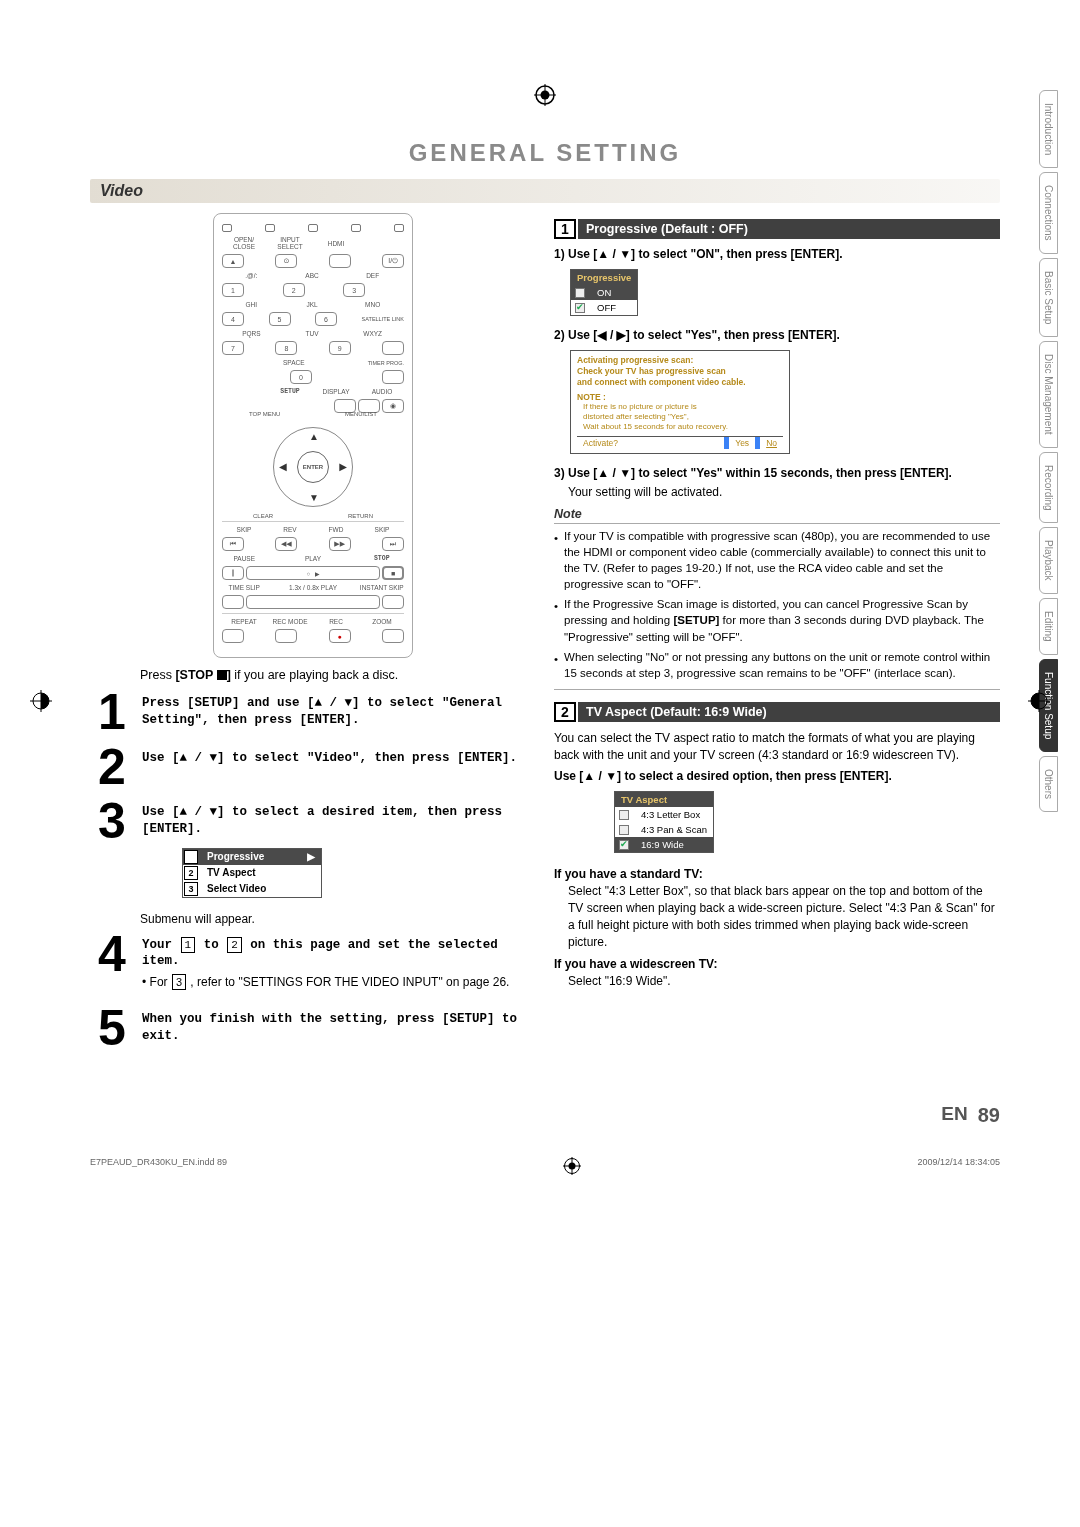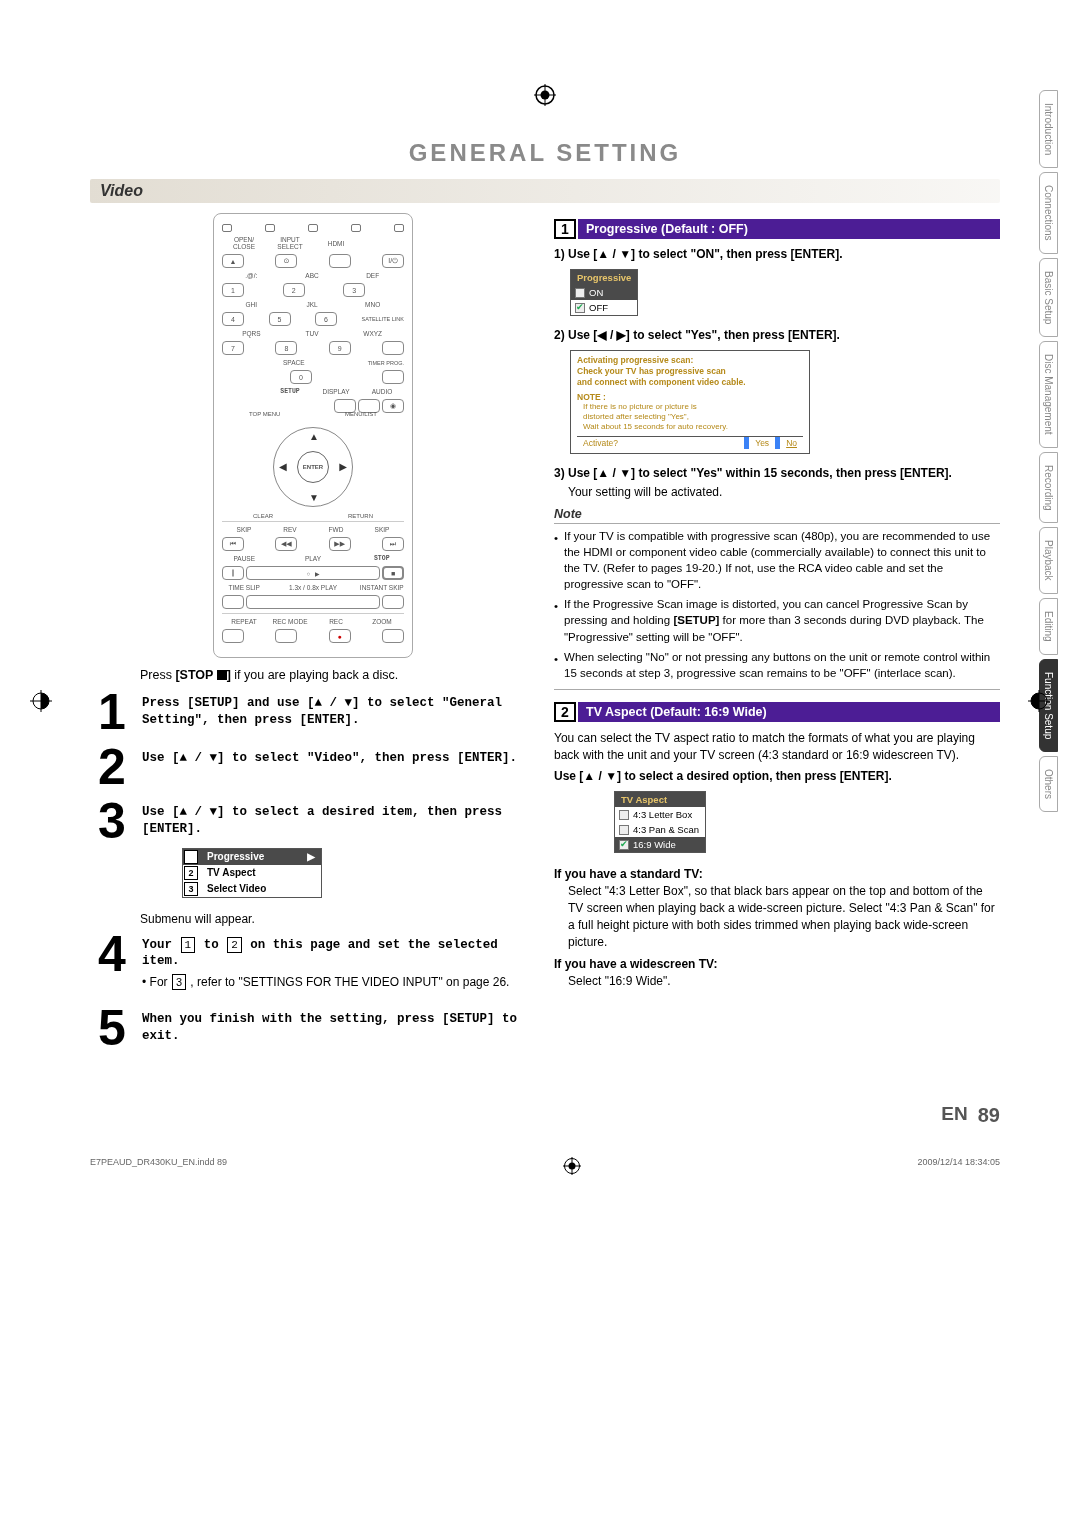--- a/index.html
+++ b/index.html
@@ -32,32 +32,32 @@
   .numbered { display: flex; align-items: flex-start; gap: 8px; margin: 8px 0 14px; }
   .bignum { font-size: 50px; font-weight: bold; line-height: 0.8; width: 44px; text-align: center; flex-shrink: 0; }
   .numbered .body { padding-top: 3px; }
   .numbered .body p { margin-bottom: 4px; line-height: 1.35; }
   .bold { font-weight: bold; font-family: Liberation Mono, monospace; }
   .refboxed { display: inline-block; border: 1px solid #000; padding: 0 3px; font-size: 11px; line-height: 14px; min-width: 14px; text-align: center; margin: 0 1px; font-weight: normal; }
   .submenu-note { margin-left: 50px; font-size: 12px; margin-top: -6px; }
 
   .banner { display: flex; align-items: stretch; margin: 6px 0 8px; }
   .banner .num { width: 22px; background: #fff; border: 2px solid #000; font-weight: bold; font-size: 14px; display: flex; align-items: center; justify-content: center; margin-right: 2px; }
-  .banner .label { flex: 1; background: #4c1d95; color: #fff; font-weight: bold; padding: 3px 8px; font-size: 12.5px; }
+  .banner .label { flex: 1; background: #404040; color: #fff; font-weight: bold; padding: 3px 8px; font-size: 12.5px; }
   .para { font-size: 12px; line-height: 1.4; margin-bottom: 6px; }
   .substep { font-size: 12px; font-weight: bold; margin: 4px 0; }
 
   .osd { border: 1px solid #555; display: inline-block; font-size: 9.5px; margin: 4px 0 8px 16px; }
   .osd .head { background: #4a4a4a; color: #e6c46a; padding: 2px 6px; font-weight: bold; }
-  .osd .opt { padding: 2px 6px 2px 4px; display: flex; align-items: center; gap: 4px; }
+  .osd .opt { padding: 2px 6px 2px 4px; display: flex; align-items: center; gap: 12px; }
   .osd .opt.sel { background: #4a4a4a; color: #fff; }
   .osd .chk { width: 10px; height: 10px; border: 1px solid #777; background: #eee; display: inline-block; position: relative; }
   .osd .chk.on::after { content: "✔"; position: absolute; font-size: 9px; left: 0; top: -2px; color: #2a5; }
 
-  .osd2 { border: 1px solid #555; display: inline-block; font-size: 8.5px; margin: 4px 0 8px 16px; padding: 4px 6px; color: #d0b060; background: #fff; width: 240px; }
+  .osd2 { border: 1px solid #555; display: inline-block; font-size: 8.5px; margin: 4px 0 8px 16px; padding: 4px 6px; color: #d0b060; background: #fff; width: 220px; }
   .osd2 .gold { color: #b58a1a; font-weight: bold; line-height: 1.3; }
   .osd2 .note { color: #b58a1a; font-weight: bold; margin-top: 4px; }
   .osd2 .small { color: #b58a1a; font-size: 8px; line-height: 1.25; margin-left: 6px; }
   .osd2 .footer { display: flex; margin-top: 4px; border-top: 1px solid #555; }
   .osd2 .footer div { border-right: 5px solid #3b82f6; padding: 1px 6px; color: #b58a1a; }
   .osd2 .footer div:last-child { border-right: none; text-decoration: underline; }
 
   .note-head { font-weight: bold; font-style: italic; color: #333; margin: 6px 0 2px; }
   .notebox { border-top: 1px solid #aaa; border-bottom: 1px solid #aaa; padding: 4px 0; }
   .bul { display: flex; gap: 6px; font-size: 11.5px; line-height: 1.4; margin-bottom: 4px; }

